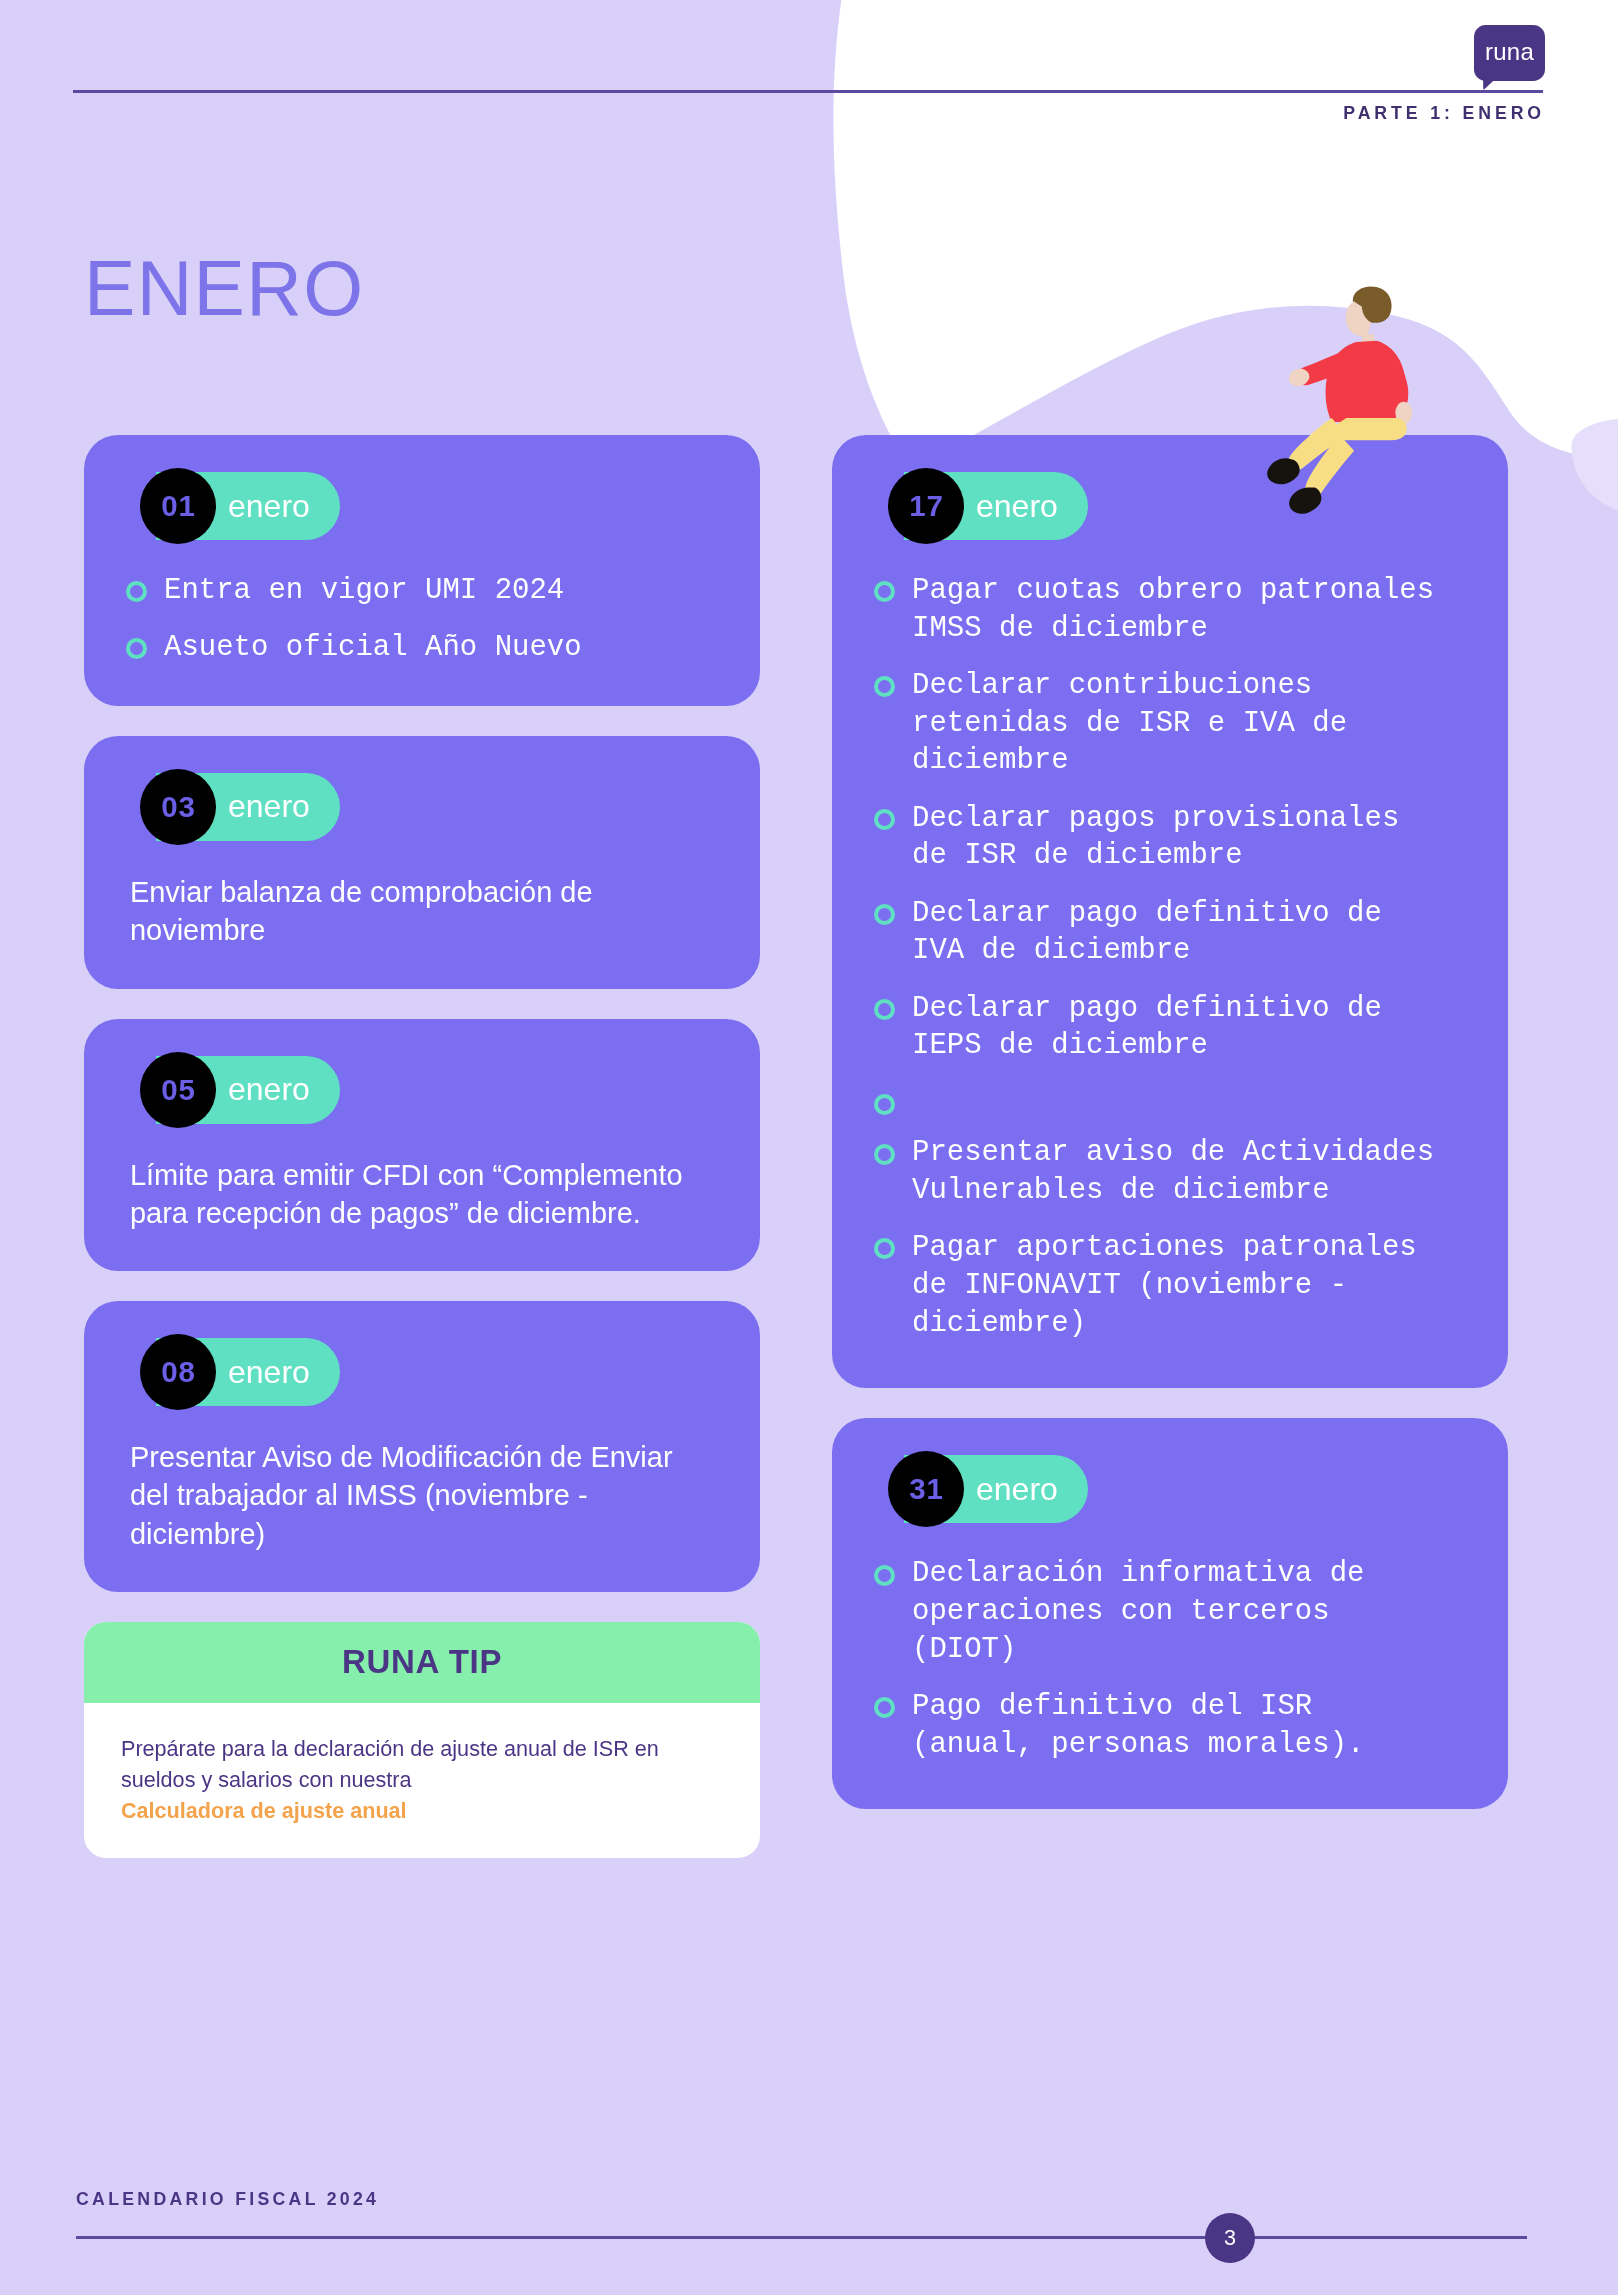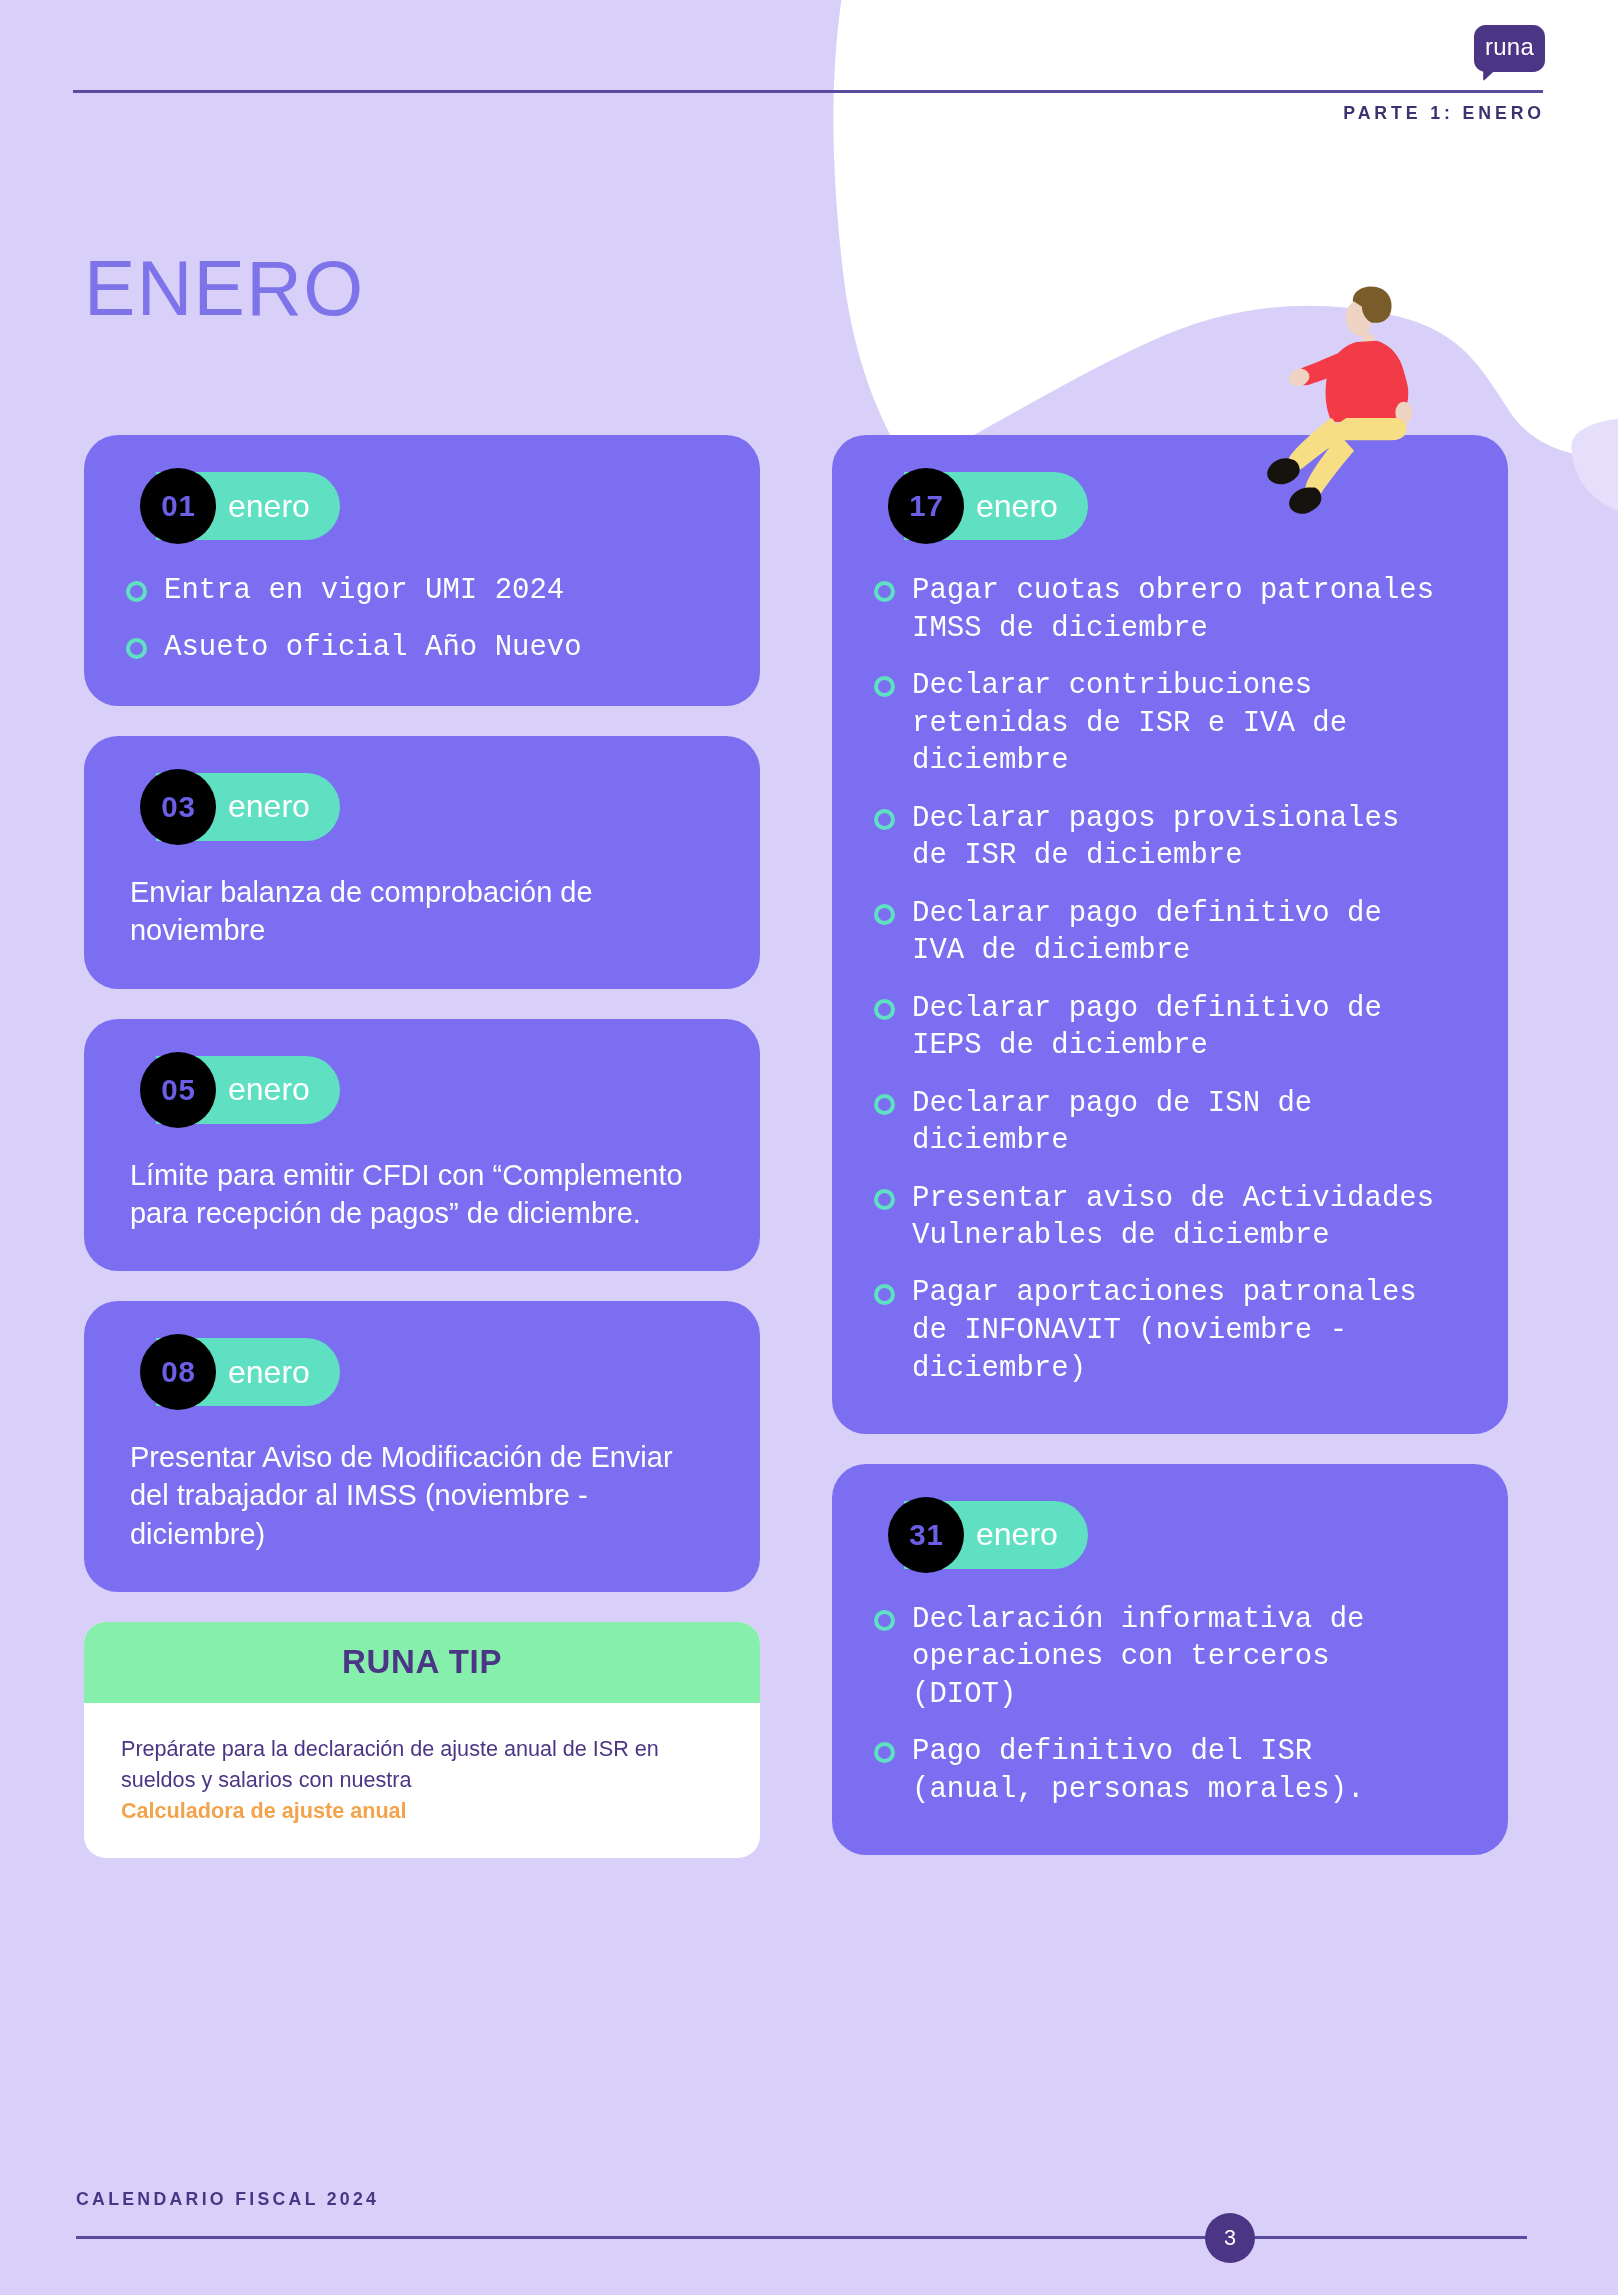--- a/index.html
+++ b/index.html
@@ -14,21 +14,21 @@
   
   .blob-layer{
     position:absolute; top:0; left:0; width:1618px; height:2295px;
     pointer-events:none; z-index:0;
   }
 
   
   .header { position:absolute; top:0; left:0; width:1618px; height:170px; z-index:5; }
   .logo {
     position:absolute; right:73px; top:25px;
-    width:71px; height:47px;
+    width:71px; height:56px;
     background:#4B3585; border-radius:11.8px;
   }
   .logo .tail{
     position:absolute; left:9.2px; bottom:-9.2px;
     width:17px; height:15.7px; background:#4B3585;
     border-bottom-left-radius:2.6px;
     clip-path:polygon(0 0,100% 0,0 100%);
   }
   .logo .wordmark{
     position:absolute; inset:0;
@@ -295,21 +295,20 @@
       <li>
           <span class="ring"></span>
           <span class="bullet-text">Declarar pago definitivo de IVA de diciembre</span>
         </li>
       <li>
           <span class="ring"></span>
           <span class="bullet-text">Declarar pago definitivo de IEPS de diciembre</span>
         </li>
       <li>
           <span class="ring"></span>
-          <span class="bullet-text">Declarar pago de ISN de diciembre</span>
         </li>
       <li>
           <span class="ring"></span>
           <span class="bullet-text">Presentar aviso de Actividades Vulnerables de diciembre</span>
         </li>
       <li>
           <span class="ring"></span>
           <span class="bullet-text">Pagar aportaciones patronales de INFONAVIT (noviembre - diciembre)</span>
         </li>
     </ul>

